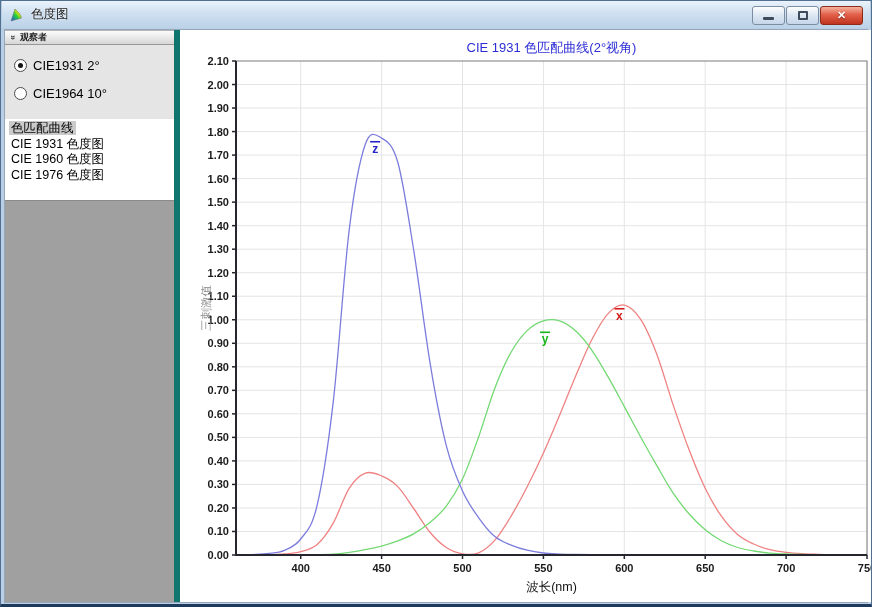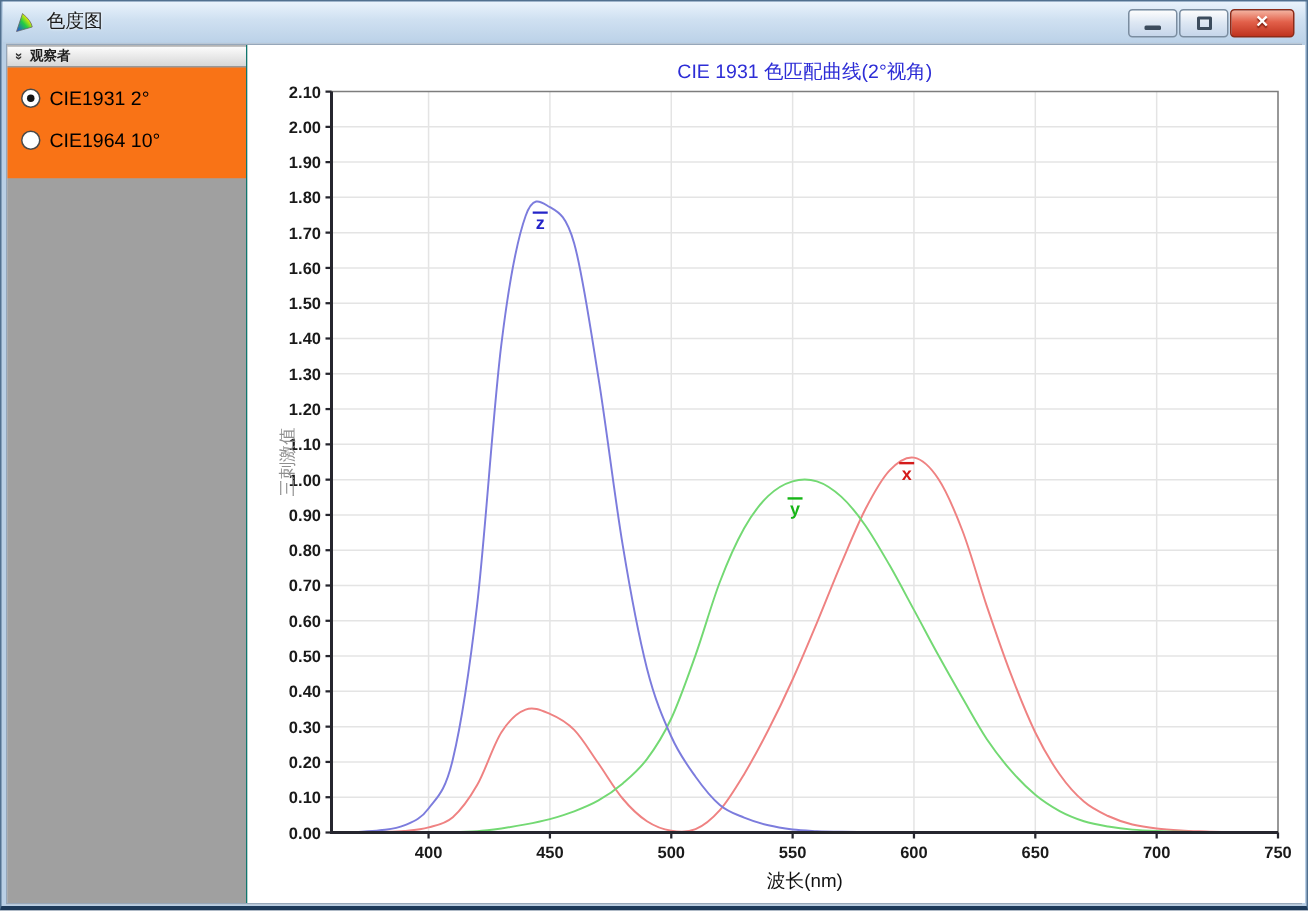--- a/index.html
+++ b/index.html
@@ -36,33 +36,33 @@
   .glyph-min { width:11px; height:3px; background:#3c4c5d; border-radius:1px; margin-top:6px; }
   .glyph-max { width:10px; height:9px; border:2px solid #3c4c5d; border-radius:1px; background:transparent; }
   .glyph-close { color:#fff; font-size:11px; font-weight:bold; text-shadow:0 1px 1px #7e1d0d; line-height:1; }
 
   .body {
     position:absolute; left:3px; right:3px; top:28px; bottom:1px;
     background:#ffffff; border:1px solid #96a7ba;
     display:flex;
   }
   .sidebar {
-    width:160px; background:#a2a2a2; border-right:1px solid #0f766e;
+    width:175px; background:#a2a2a2; border-right:6px solid #0f766e;
     display:flex; flex-direction:column; flex-shrink:0;
   }
   .panel-header {
     height:15px; flex-shrink:0;
     background:linear-gradient(#fcfcfc,#d7d7d7);
     border-top:1px solid #b5b5b5; border-bottom:1px solid #979797;
     display:flex; align-items:center; gap:5px; padding:0 5px;
     font-size:9px; font-weight:bold; color:#1f1f1f;
   }
   .chev { display:inline-block; transform:rotate(90deg); font-size:9px; color:#333; line-height:1; }
   .radio-panel {
-    height:74px; flex-shrink:0; background:#f97316;
+    height:74px; flex-shrink:0; background:#e5e5e5;
     padding:13px 9px 0; display:flex; flex-direction:column; gap:13px;
   }
   .radio-row { display:flex; align-items:center; gap:6px; font-size:13px; color:#000; cursor:default; }
   .radio {
     width:13px; height:13px; border:1px solid #4a4a4a; border-radius:50%;
     background:#fff; position:relative; flex-shrink:0;
   }
   .radio.checked::after {
     content:""; position:absolute; inset:3px; border-radius:50%; background:#141414;
   }
@@ -125,20 +125,34 @@
           <span class="radio checked"></span>
           <span>CIE1931 2°</span>
         </label>
         <label class="radio-row">
           <span class="radio"></span>
           <span>CIE1964 10°</span>
         </label>
       </div>
 
 
+      <div class="listbox">
+        <div class="list-item selected">
+          <span>色匹配曲线</span>
+        </div>
+        <div class="list-item">
+          <span>CIE 1931 色度图</span>
+        </div>
+        <div class="list-item">
+          <span>CIE 1960 色度图</span>
+        </div>
+        <div class="list-item">
+          <span>CIE 1976 色度图</span>
+        </div>
+      </div>
 
       <div class="sidebar-filler"></div>
     </div>
 
     <div class="main">
       <svg id="chart-svg" width="705" height="575">
           <line x1="120.71794871794872" y1="31" x2="120.71794871794872" y2="525" stroke="#e4e4e4" stroke-width="1"></line>
           <line x1="201.6153846153846" y1="31" x2="201.6153846153846" y2="525" stroke="#e4e4e4" stroke-width="1"></line>
           <line x1="282.51282051282055" y1="31" x2="282.51282051282055" y2="525" stroke="#e4e4e4" stroke-width="1"></line>
           <line x1="363.4102564102564" y1="31" x2="363.4102564102564" y2="525" stroke="#e4e4e4" stroke-width="1"></line>

